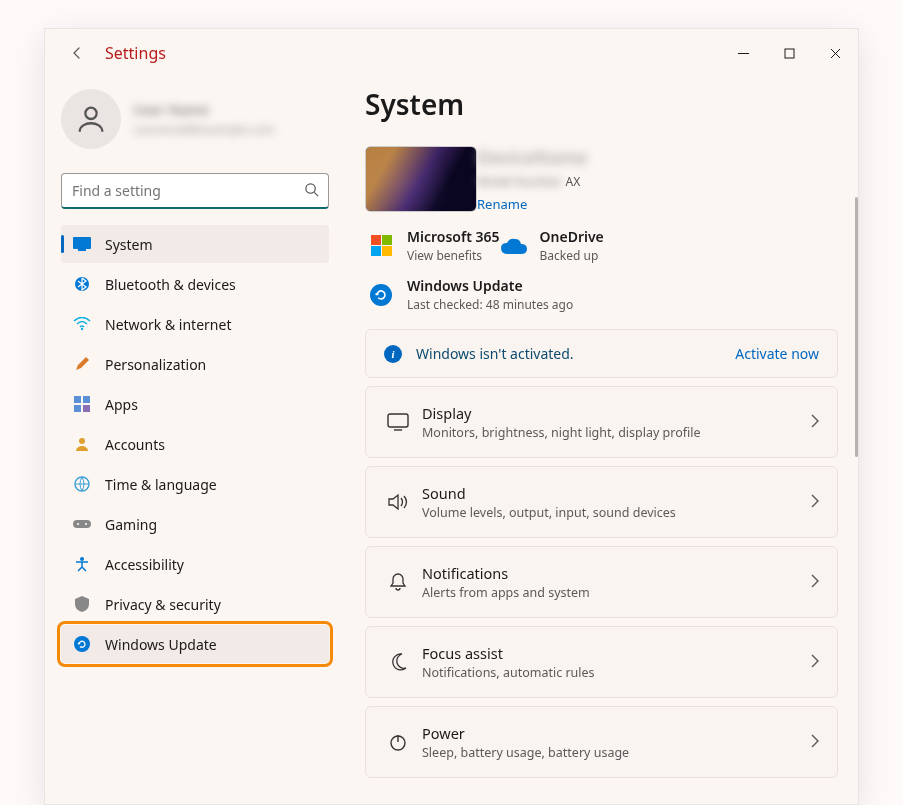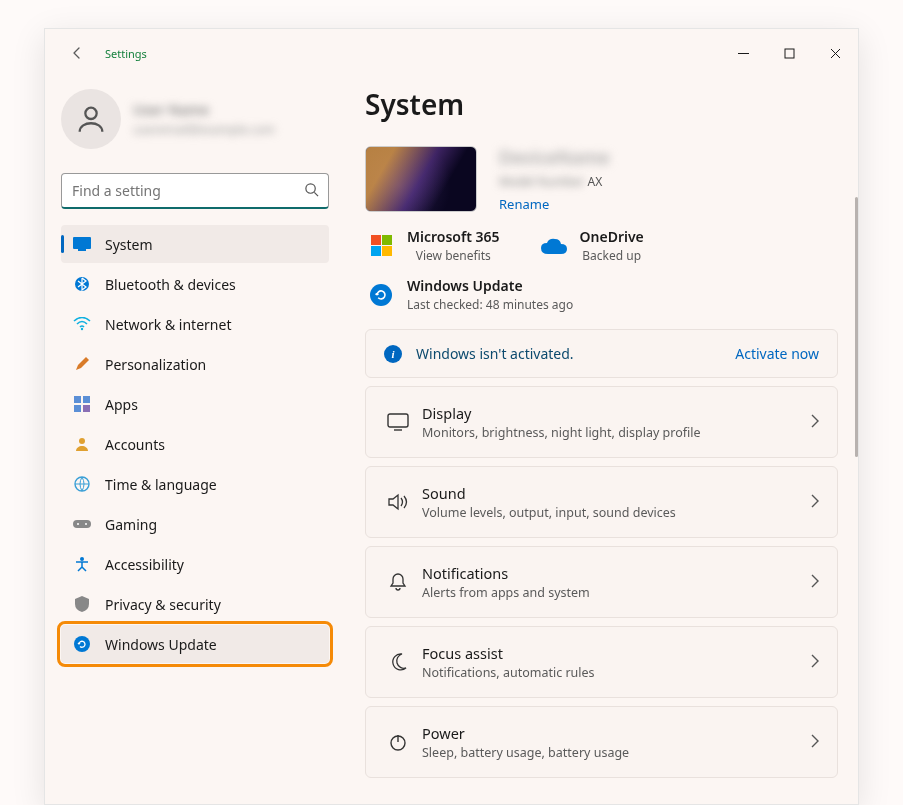--- a/index.html
+++ b/index.html
@@ -1,48 +1,48 @@
 <!DOCTYPE html>
 <html><head>
 <meta charset="utf-8">
 <style>
 * { box-sizing: border-box; margin: 0; padding: 0; font-family: "Segoe UI", system-ui, sans-serif; }
 body { background: #fefaf9; width: 903px; height: 805px; overflow: hidden; padding: 28px 44px 0 44px; }
 .window { background: #fcf6f3; width: 100%; height: 100%; border: 1px solid #e5e5e5; box-shadow: 0 8px 32px rgba(0,0,0,0.1); position: relative; display: flex; flex-direction: column; }
 .titlebar { height: 48px; display: flex; align-items: center; padding: 0 0 0 16px; }
 .back-btn { width: 32px; height: 32px; display: flex; align-items: center; justify-content: center; color: #5a5a5a; cursor: pointer; }
-.title { margin-left: 12px; font-size: 11px; color: #15803d; }
+.title { margin-left: 12px; font-size: 16px; color: #b91c1c; }
 .win-controls { margin-left: auto; display: flex; }
 .win-btn { width: 46px; height: 32px; display: flex; align-items: center; justify-content: center; color: #1a1a1a; cursor: pointer; }
 .body { flex: 1; display: flex; overflow: hidden; }
 .sidebar { width: 300px; padding: 8px 16px 0 16px; display: flex; flex-direction: column; overflow-y: auto; }
 .profile { display: flex; align-items: center; gap: 12px; padding: 4px 0 16px 0; }
 .avatar { width: 60px; height: 60px; border-radius: 50%; background: #eae4e2; display: flex; align-items: center; justify-content: center; }
 .profile-text .pname { font-size: 14px; font-weight: 600; color: #888; filter: blur(4px); }
 .profile-text .pemail { font-size: 12px; color: #999; filter: blur(4px); margin-top: 2px; }
 .search-wrap { position: relative; margin: 8px 0 16px 0; }
 .search-input { width: 100%; height: 36px; border: 1px solid #999; border-bottom: 2px solid #0f6b6b; border-radius: 4px; background: #fff; padding: 0 36px 0 10px; font-size: 14px; outline: none; }
 .search-icon { position: absolute; right: 10px; top: 50%; transform: translateY(-50%); color: #555; }
 .nav { display: flex; flex-direction: column; gap: 2px; }
 .nav-item { height: 38px; display: flex; align-items: center; gap: 14px; padding: 0 12px; border-radius: 4px; cursor: pointer; position: relative; }
 .nav-item.active { background: #f1eae7; }
 .nav-item.active::before { content: ""; position: absolute; left: 0; top: 10px; bottom: 10px; width: 3px; background: #0067c0; border-radius: 2px; }
 .nav-item.highlighted { background: #f1eae7; outline: 3px solid #f58a07; outline-offset: 1px; }
 .nav-icon { width: 18px; height: 18px; display: flex; align-items: center; justify-content: center; }
 .nav-label { font-size: 14px; color: #1a1a1a; }
 .main { flex: 1; padding: 8px 20px 0 20px; overflow-y: auto; position: relative; }
 .page-title { font-size: 28px; font-weight: 600; color: #1a1a1a; margin-bottom: 22px; }
-.device-row { display: flex; align-items: center; gap: 22px; margin-bottom: 14px; }
+.device-row { display: flex; align-items: center; margin-bottom: 14px; }
 .device-thumb { width: 112px; height: 66px; border-radius: 6px; background: radial-gradient(circle at 30% 60%, #2a1f4b, #0a0620 60%); border: 1px solid #ccc; position: relative; overflow: hidden; }
 .device-thumb::after { content: ""; position: absolute; inset: 0; background: linear-gradient(120deg, rgba(255,180,80,0.7) 20%, rgba(140,80,200,0.4) 50%, transparent 70%); }
 .device-info .dname { font-size: 18px; font-weight: 600; color: #aaa; filter: blur(5px); }
 .device-info .dmodel { font-size: 12px; color: #888; filter: blur(4px); display: inline; }
 .device-info .dmodel-suffix { font-size: 12px; color: #555; }
 .device-info .rename { font-size: 13px; color: #0067c0; margin-top: 4px; cursor: pointer; }
-.cards-row { display: flex; gap: 40px; margin-bottom: 12px; flex-wrap: wrap; padding-left: 2px; text-align: center; }
+.cards-row { display: flex; margin-bottom: 12px; flex-wrap: wrap; padding-left: 2px; }
 .mini-card { display: flex; gap: 12px; align-items: center; }
 .mini-icon { width: 28px; height: 28px; display: flex; align-items: center; justify-content: center; }
 .mini-text .mtitle { font-size: 14px; font-weight: 600; color: #1a1a1a; }
 .mini-text .msub { font-size: 12px; color: #5a5a5a; margin-top: 1px; }
 .wu-row { display: flex; gap: 12px; align-items: center; margin-bottom: 16px; padding-left: 2px; }
 .panel { border: 1px solid #e9e1dd; border-radius: 6px; background: #faf4f1; margin-bottom: 8px; }
 .activation { display: flex; align-items: center; gap: 14px; padding: 14px 18px; }
 .info-icon { width: 18px; height: 18px; border-radius: 50%; background: #0067c0; color: #fff; display: flex; align-items: center; justify-content: center; font-size: 11px; font-weight: bold; font-style: italic; font-family: Georgia, serif; }
 .activation .atext { font-size: 14px; color: #0c4a6e; }
 .activation .alink { margin-left: auto; font-size: 14px; color: #0067c0; cursor: pointer; }

